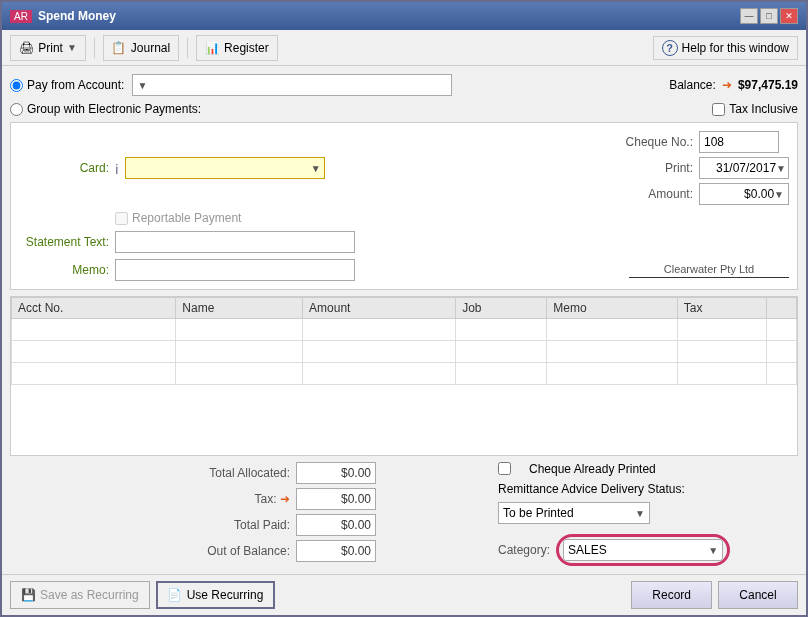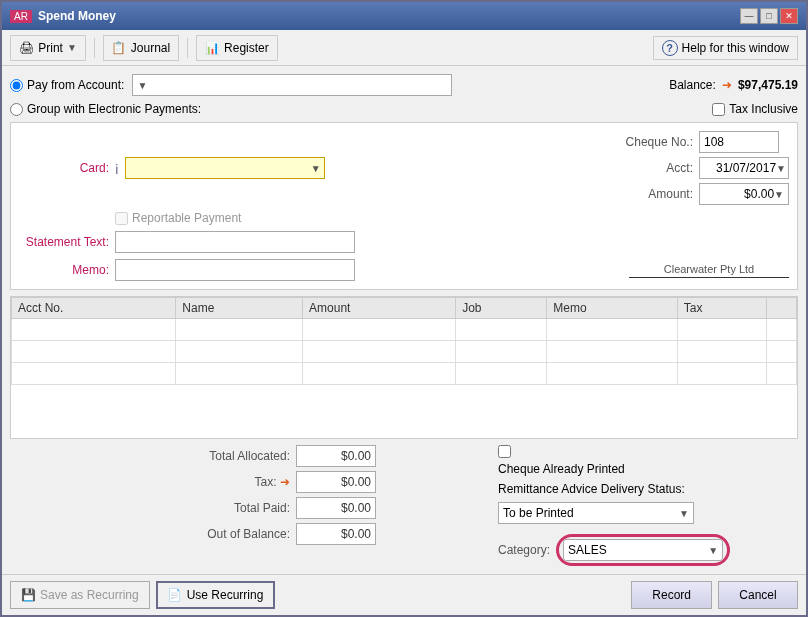--- a/index.html
+++ b/index.html
@@ -30,21 +30,21 @@
     .select-arrow { color: #555; }
 
     .balance-area { margin-left: auto; display: flex; align-items: center; gap: 6px; }
 
     .tax-inclusive { display: flex; align-items: center; gap: 4px; margin-left: auto; }
 
     .form-panel { border: 1px solid #ccc; background: white; padding: 8px; display: flex; flex-direction: column; gap: 6px; }
 
     .form-row { display: flex; align-items: center; gap: 8px; }
 
-    .field-label { color: #be185d; text-align: right; min-width: 90px; }
+    .field-label { color: #4d7c0f; text-align: right; min-width: 90px; }
     .field-label-sm { color: #555; text-align: right; min-width: 70px; }
 
     .text-input { border: 1px solid #c8a000; background: #ffffd0; height: 22px; padding: 2px 4px; font-size: 12px; }
     .text-input-white { border: 1px solid #aaa; background: white; height: 22px; padding: 2px 4px; font-size: 12px; }
     .text-input-wide { width: 240px; }
 
     .card-row { display: flex; align-items: center; gap: 6px; }
     .card-icon { color: #6a6a8a; font-size: 14px; cursor: pointer; }
 
     .cheque-section { margin-left: auto; display: flex; flex-direction: column; gap: 4px; }
@@ -67,22 +67,22 @@
     td { border: 1px solid #ddd; padding: 3px 6px; height: 22px; }
 
     
     .bottom-section { display: flex; gap: 16px; align-items: flex-start; }
     .totals-area { flex: 1; display: flex; flex-direction: column; gap: 4px; padding-left: 160px; }
     .total-row { display: flex; align-items: center; gap: 6px; }
     .total-label { text-align: right; width: 120px; color: #555; }
     .total-value { border: 1px solid #aaa; background: white; height: 22px; padding: 2px 4px; text-align: right; width: 80px; font-size: 12px; color: #333; }
 
     .right-section { display: flex; flex-direction: column; gap: 6px; min-width: 300px; }
-    .cheque-printed { display: flex; align-items: flex-start; gap: 4px; font-size: 12px; flex-direction: column; }
-    .remittance-select { border: 1px solid #aaa; background: white; height: 22px; padding: 2px 4px; font-size: 12px; width: 196px; display: flex; align-items: center; justify-content: space-between; }
+    .cheque-printed { display: flex; align-items: flex-start; gap: 18px; font-size: 12px; }
+    .remittance-select { border: 1px solid #aaa; background: white; height: 22px; padding: 2px 4px; font-size: 12px; width: 152px; display: flex; align-items: center; justify-content: space-between; }
 
     .category-row { display: flex; align-items: center; gap: 6px; }
     .category-select { border: 2px solid #cc3366; border-radius: 3px; background: white; height: 26px; padding: 2px 4px; font-size: 12px; width: 180px; display: flex; align-items: center; justify-content: space-between; }
 
     
     .footer { display: flex; align-items: center; padding: 6px 8px; gap: 8px; border-top: 1px solid #ccc; background: #f0f0f0; }
     .footer-left { display: flex; gap: 6px; align-items: center; }
     .footer-right { margin-left: auto; display: flex; gap: 6px; }
 
     .btn-recurring { background: #f0f0f0; border: 1px solid #aaa; padding: 4px 10px; cursor: pointer; display: flex; align-items: center; gap: 4px; font-size: 12px; height: 28px; color: #999; }
@@ -170,21 +170,21 @@
           <span class="card-icon">ℹ</span>
           <input type="text" class="text-input text-input-wide" style="width: 200px;">
           <span class="dropdown-arrow" style="margin-left:-20px;color:#555;">▼</span>
         </div>
         <div class="cheque-section">
           <div class="cheque-row">
             <span class="field-label-sm">Cheque No.:</span>
             <input type="text" class="text-input-white" value="108" style="width: 80px;">
           </div>
           <div class="cheque-row">
-            <span class="field-label-sm">Acct:</span>
+            <span class="field-label-sm">Print:</span>
             <div class="date-input">
               <span>31/07/2017</span>
               <span class="dropdown-arrow">▼</span>
             </div>
           </div>
           <div class="cheque-row">
             <span class="field-label-sm">Amount:</span>
             <div class="amount-input">
               <span style="flex:1;text-align:right;">$0.00</span>
               <span class="dropdown-arrow">▼</span>

